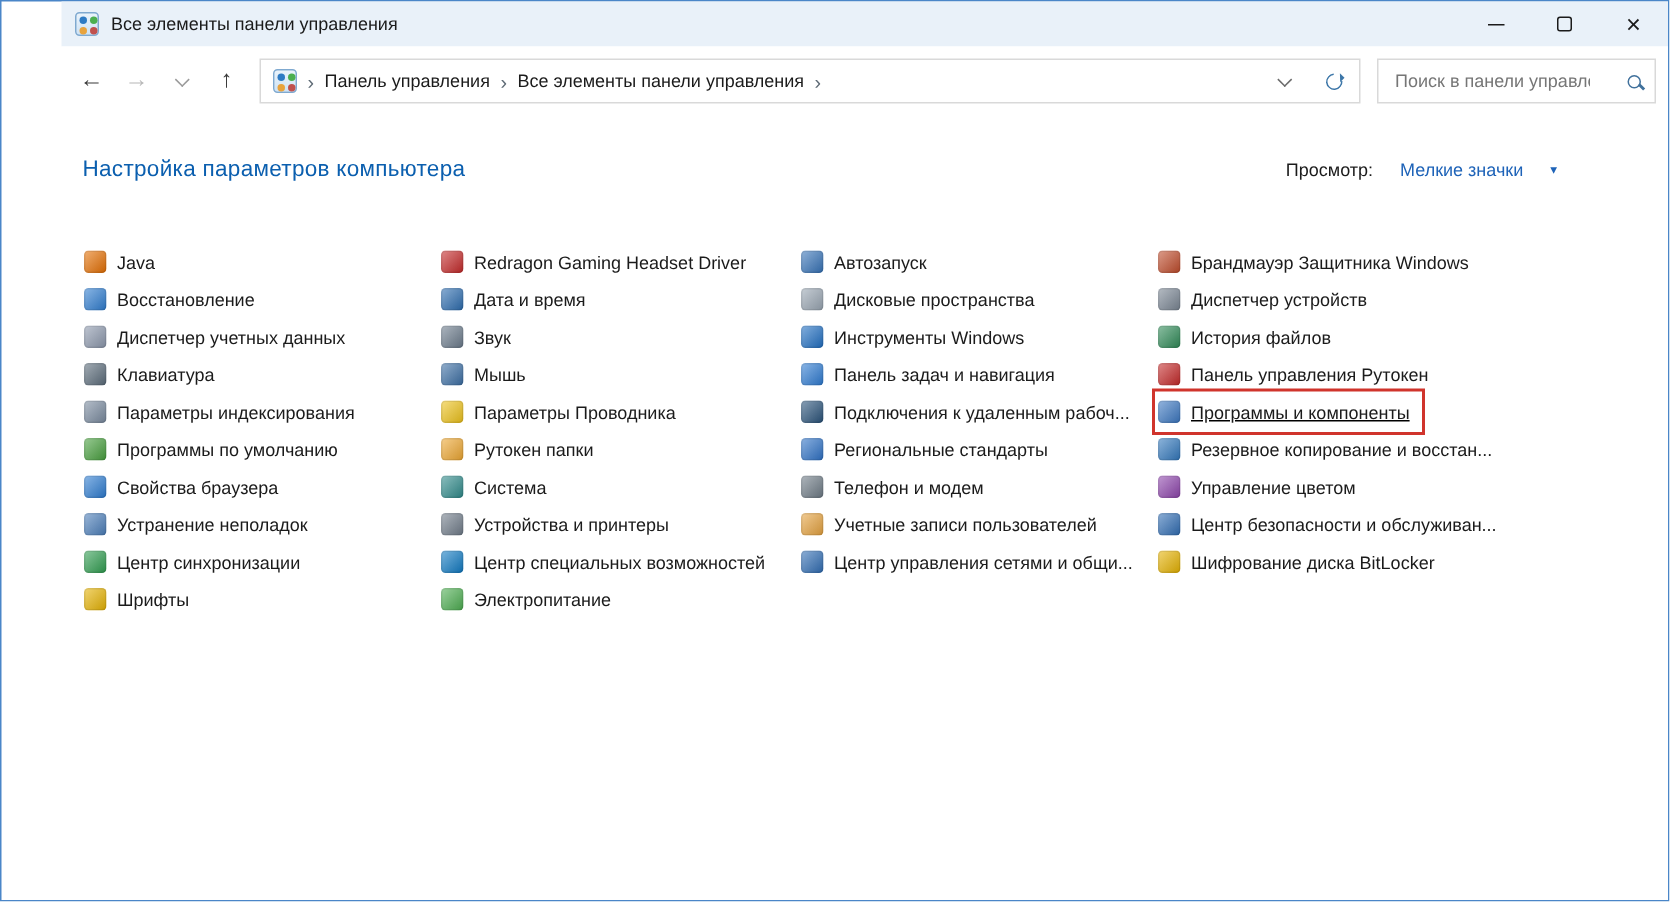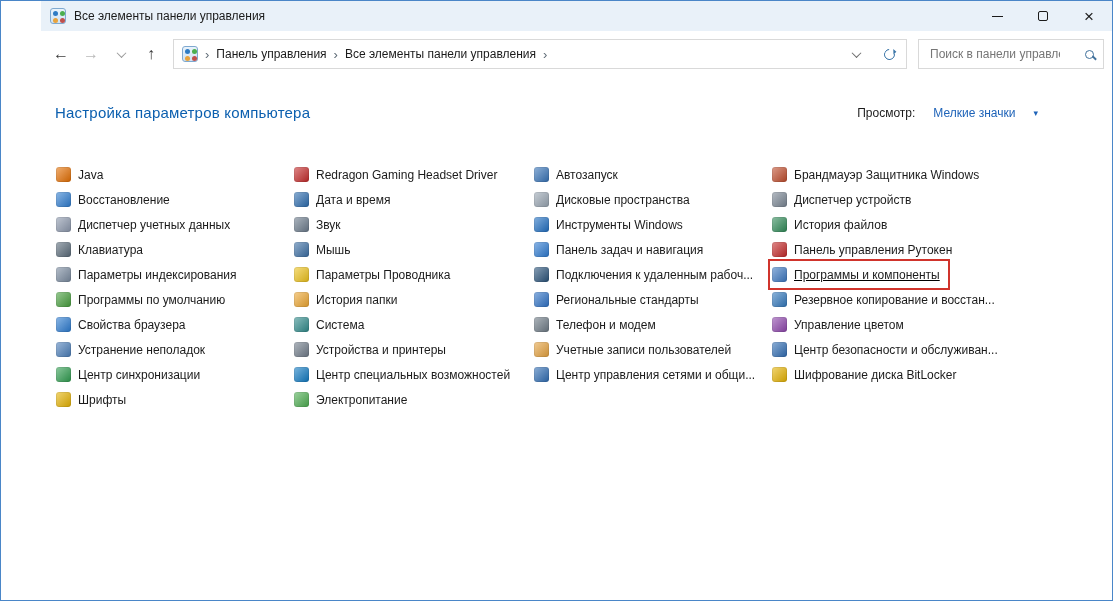--- a/index.html
+++ b/index.html
@@ -268,21 +268,21 @@
           <div class="item">
             <span class="item-icon" style="background-color: rgb(58, 110, 165);"></span>
             <span class="item-label">Мышь</span>
           </div>
           <div class="item">
             <span class="item-icon" style="background-color: rgb(240, 196, 25);"></span>
             <span class="item-label">Параметры Проводника</span>
           </div>
           <div class="item">
             <span class="item-icon" style="background-color: rgb(240, 168, 48);"></span>
-            <span class="item-label">История папки</span>
+            <span class="item-label">Рутокен папки</span>
           </div>
           <div class="item">
             <span class="item-icon" style="background-color: rgb(46, 139, 139);"></span>
             <span class="item-label">Система</span>
           </div>
           <div class="item">
             <span class="item-icon" style="background-color: rgb(112, 124, 138);"></span>
             <span class="item-label">Устройства и принтеры</span>
           </div>
           <div class="item">

